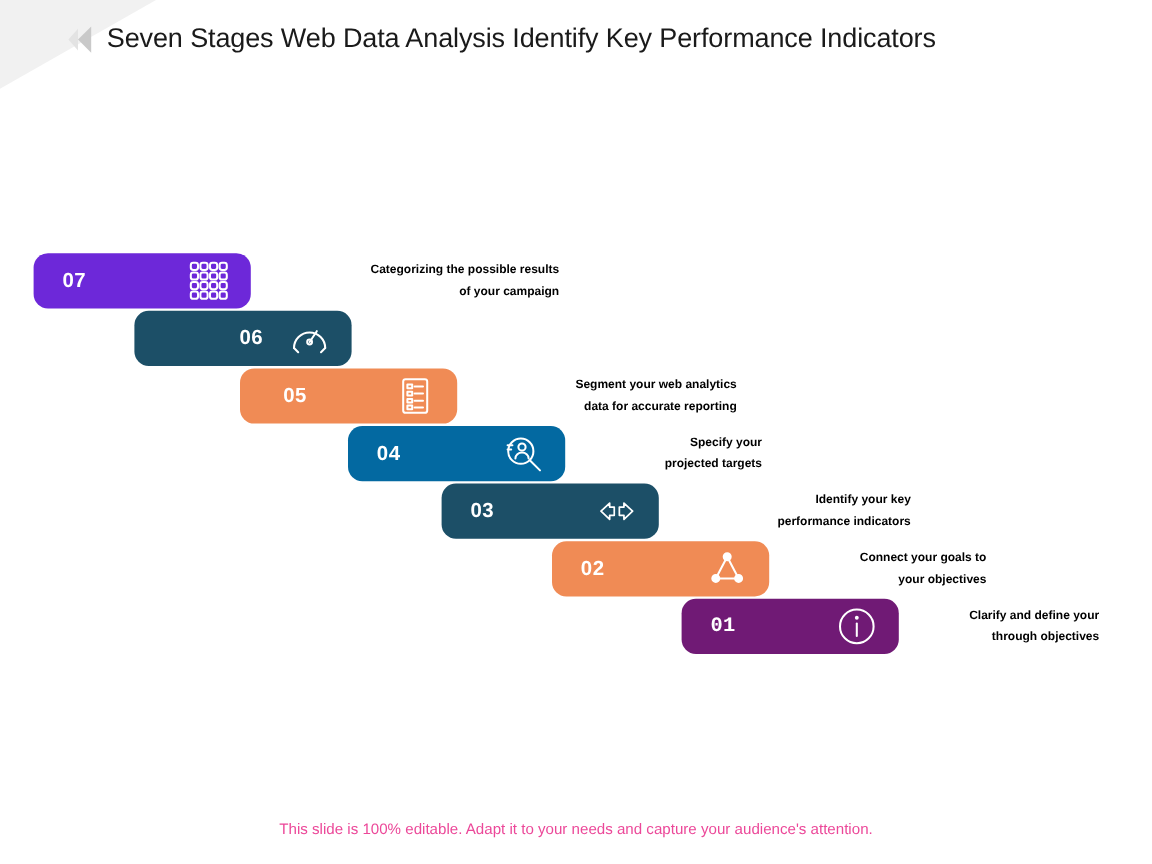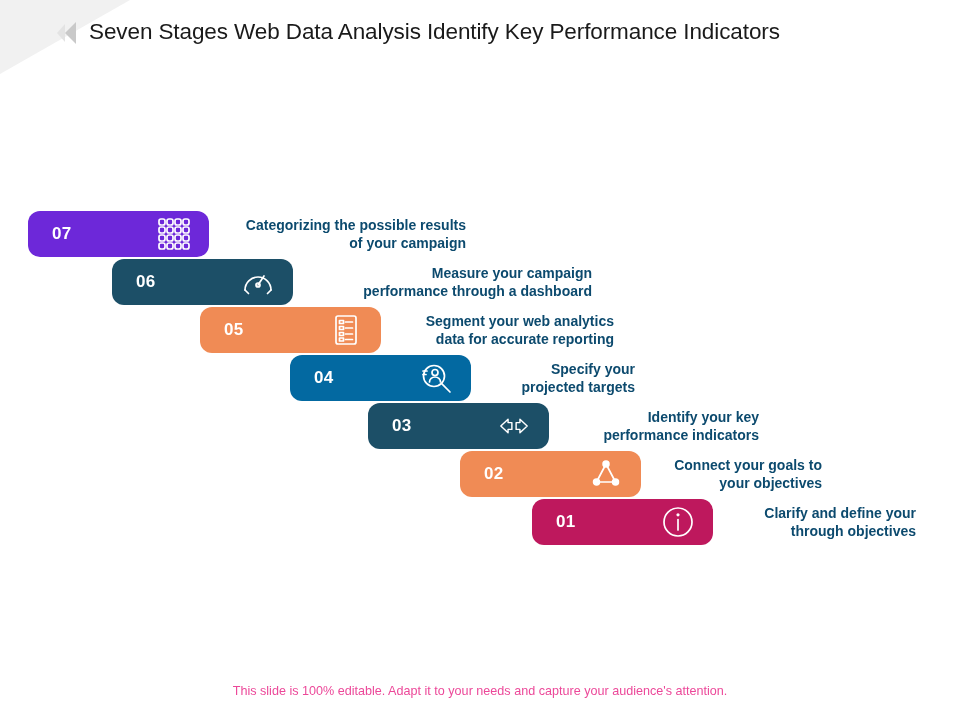--- a/index.html
+++ b/index.html
@@ -99,23 +99,23 @@
     display: flex;
     align-items: center;
     justify-content: center;
   }
   .bar-icon svg { display: block; }
 
   .stair-text {
     position: absolute;
     top: 50%;
     transform: translateY(-50%);
-    font-size: 14px;
+    font-size: 10px;
     font-weight: bold;
-    color: #0c4a6e;
+    color: #000000;
     line-height: 17.5px;
     text-align: right;
     white-space: nowrap;
   }
 
   
 
   
   .footer {
     position: absolute;
@@ -167,39 +167,35 @@
             <rect x="26" y="26" width="6" height="6" rx="2" fill="none" stroke="#ffffff" stroke-width="1.7" stroke-linecap="round" stroke-linejoin="round"></rect>
           </svg>
         </span>
       </div>
       <div class="stair-text" style="left: 232px; width: 234px;">
         <div>Categorizing the possible results</div>
         <div>of your campaign</div>
       </div>
     </div>
     <div class="stair-row" style="left: 0px; top: 259px; width: 960px;">
-      <div class="bar" style="left: 112px; background: rgb(28, 79, 103);">
+      <div class="bar" style="left: 112px; background: rgb(28, 79, 103); justify-content: center;">
         <span class="bar-number">06</span>
         <span class="bar-icon">
           <svg viewBox="0 0 34 34" width="34" height="34">
             <path d="M4 25 A13 13 0 1 1 30 25" fill="none" stroke="#ffffff" stroke-width="1.7" stroke-linecap="round" stroke-linejoin="round"></path>
             <path d="M4 25 L7.5 28.5" fill="none" stroke="#ffffff" stroke-width="1.7" stroke-linecap="round" stroke-linejoin="round"></path>
             <path d="M30 25 L26.5 28.5" fill="none" stroke="#ffffff" stroke-width="1.7" stroke-linecap="round" stroke-linejoin="round"></path>
             <path d="M17 20 L23 11" fill="none" stroke="#ffffff" stroke-width="1.7" stroke-linecap="round" stroke-linejoin="round"></path>
             <circle cx="17" cy="20" r="2" fill="none" stroke="#ffffff" stroke-width="1.7" stroke-linecap="round" stroke-linejoin="round"></circle>
           </svg>
         </span>
       </div>
-      <div class="stair-text" style="left: 318px; width: 274px;">
-        <div>Measure your campaign</div>
-        <div>performance through a dashboard</div>
-      </div>
     </div>
     <div class="stair-row" style="left: 0px; top: 307px; width: 960px;">
-      <div class="bar" style="left: 200px; background: rgb(240, 139, 85);">
+      <div class="bar" style="left: 200px; background: rgb(240, 139, 85); padding-left: 12px;">
         <span class="bar-number">05</span>
         <span class="bar-icon">
           <svg viewBox="0 0 34 34" width="34" height="34">
             <rect x="7" y="3" width="20" height="28" rx="2" fill="none" stroke="#ffffff" stroke-width="1.7" stroke-linecap="round" stroke-linejoin="round"></rect>
             <rect x="10.5" y="7.5" width="4" height="3" fill="none" stroke="#ffffff" stroke-width="1.7" stroke-linecap="round" stroke-linejoin="round"></rect>
             <path d="M16.5 9 L23.5 9" fill="none" stroke="#ffffff" stroke-width="1.7" stroke-linecap="round" stroke-linejoin="round"></path>
             <rect x="10.5" y="13.5" width="4" height="3" fill="none" stroke="#ffffff" stroke-width="1.7" stroke-linecap="round" stroke-linejoin="round"></rect>
             <path d="M16.5 15 L23.5 15" fill="none" stroke="#ffffff" stroke-width="1.7" stroke-linecap="round" stroke-linejoin="round"></path>
             <rect x="10.5" y="19.5" width="4" height="3" fill="none" stroke="#ffffff" stroke-width="1.7" stroke-linecap="round" stroke-linejoin="round"></rect>
             <path d="M16.5 21 L23.5 21" fill="none" stroke="#ffffff" stroke-width="1.7" stroke-linecap="round" stroke-linejoin="round"></path>
@@ -257,21 +253,21 @@
             <circle cx="26.5" cy="25" r="3" fill="#ffffff" stroke="#ffffff" stroke-width="1.5"></circle>
           </svg>
         </span>
       </div>
       <div class="stair-text" style="left: 664px; width: 158px;">
         <div>Connect your goals to</div>
         <div>your objectives</div>
       </div>
     </div>
     <div class="stair-row" style="left: 0px; top: 499px; width: 960px;">
-      <div class="bar" style="left: 532px; background: #be185d;">
+      <div class="bar" style="left: 568px; background: #701a75; font-family: Liberation Mono, monospace;">
         <span class="bar-number">01</span>
         <span class="bar-icon">
           <svg viewBox="0 0 34 34" width="34" height="34">
             <circle cx="17" cy="17" r="14" fill="none" stroke="#ffffff" stroke-width="1.7" stroke-linecap="round" stroke-linejoin="round"></circle>
             <circle cx="17" cy="9.8" r="1.6" fill="#ffffff"></circle>
             <path d="M17 14.5 L17 25" fill="none" stroke="#ffffff" stroke-width="1.7" stroke-linecap="round" stroke-linejoin="round"></path>
           </svg>
         </span>
       </div>
       <div class="stair-text" style="left: 750px; width: 166px;">

